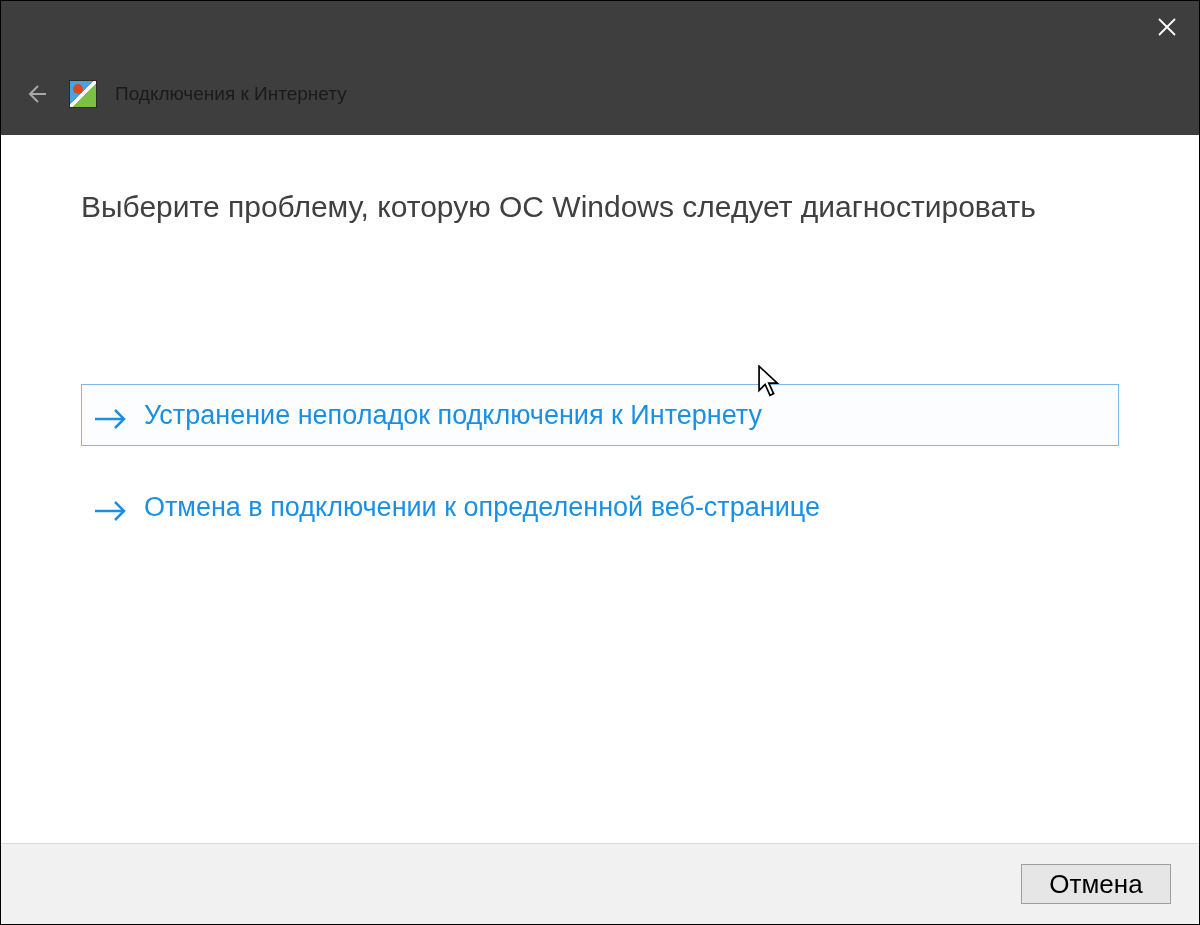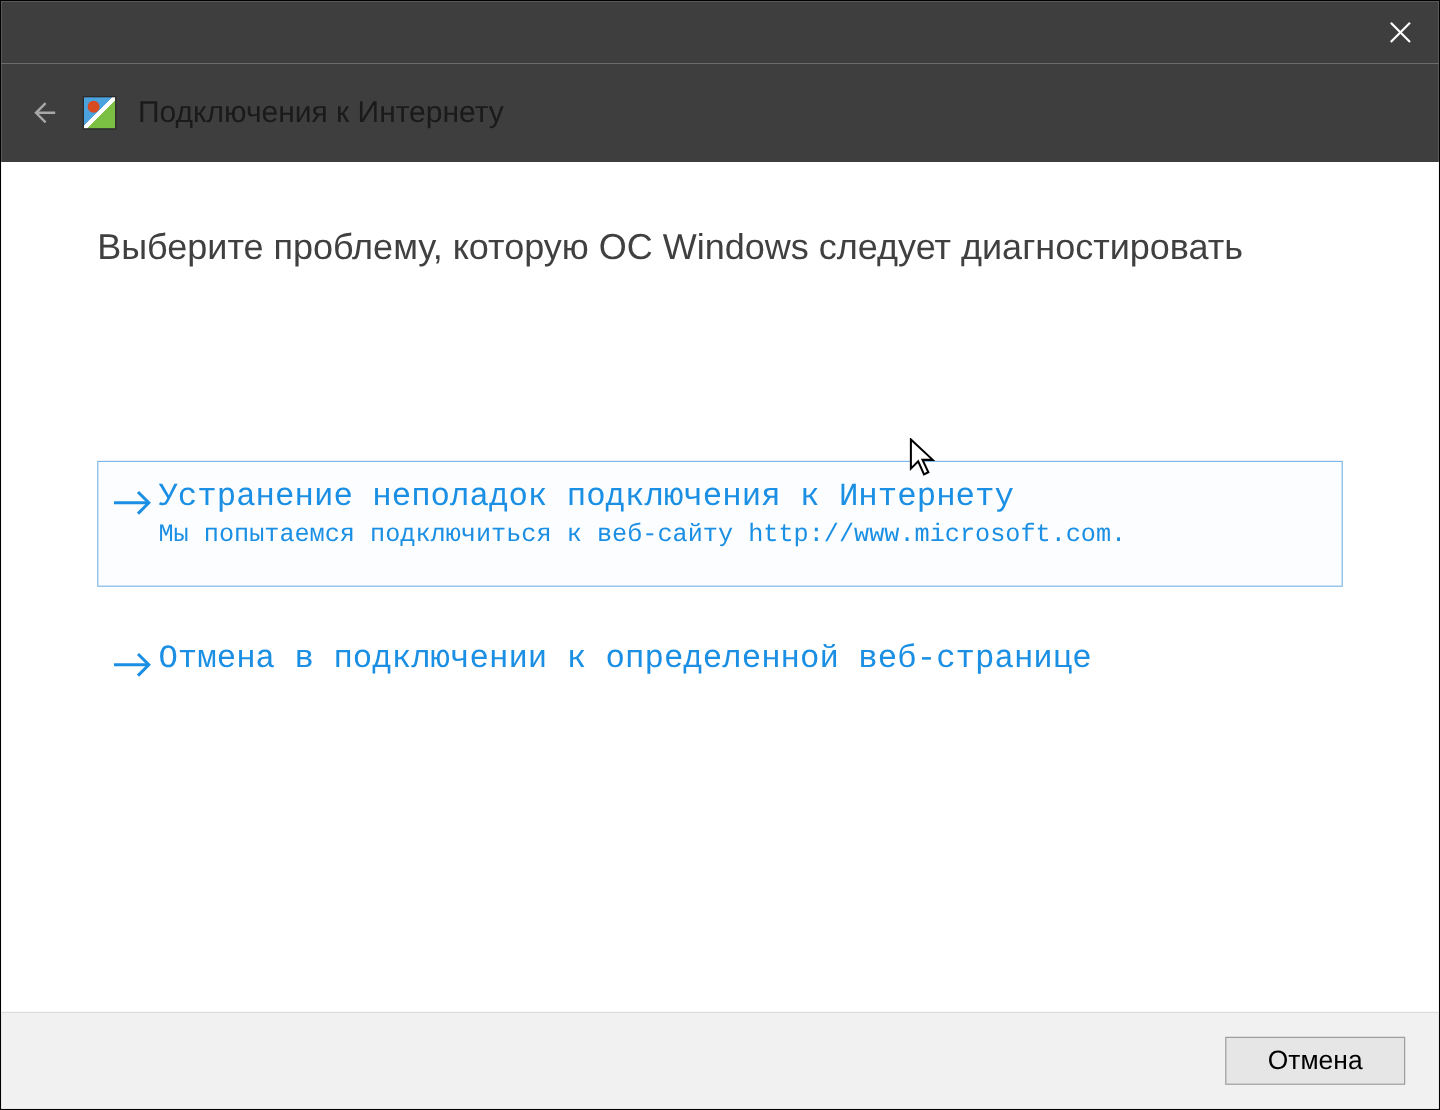--- a/index.html
+++ b/index.html
@@ -66,21 +66,21 @@
   .app-icon::after{
     content:"";
     position:absolute;
     left:3px; top:3px;
     width:10px; height:10px;
     border-radius:50%;
     background:#d84b20;
   }
   .header-title {
     color: #1a1a1a;
-    font-size: 25px;
+    font-size: 19px;
     font-weight: 400;
   }
   .content {
     flex: 1;
     background: #fff;
     padding: 55px 80px 0 80px;
     position: relative;
   }
   .heading {
     color: #404040;
@@ -90,27 +90,26 @@
   }
   .cursor {
     position: absolute;
     left: 755px;
     top: 230px;
     pointer-events: none;
   }
   .cursor svg { width: 28px; height: 34px; }
   .option {
     border: 1px solid transparent;
-    padding: 14px 14px 30px 10px;
+    padding: 14px 14px 8px 10px;
     display: flex;
     align-items: flex-start;
-    gap: 4px;
+    gap: 16px;
     cursor: pointer;
     margin-bottom: 30px;
-    font-family: Liberation Mono, monospace;
   }
   .option.hover {
     border: 1px solid #7fb8e8;
     background: #fbfdff;
   }
   .option-arrow {
     flex: 0 0 auto;
     width: 36px;
     height: 36px;
     display: flex;
@@ -140,21 +139,21 @@
     display: flex;
     align-items: center;
     justify-content: flex-end;
     padding-right: 28px;
   }
   .btn {
     min-width: 150px;
     height: 40px;
     background: #e6e6e6;
     border: 1px solid #9e9e9e;
-    font-size: 22px;
+    font-size: 26px;
     font-family: inherit;
     cursor: pointer;
     padding: 0 20px;
   }
 </style>
 </head>
 <body>
 
 <div class="window">
 
@@ -189,21 +188,20 @@
 
     <div class="option hover">
       <div class="option-arrow">
         <svg viewBox="0 0 34 24">
           <line x1="2" y1="12" x2="30" y2="12" stroke="currentColor" stroke-width="2.5"></line>
           <path d="M22 3 L31 12 L22 21" fill="none" stroke="currentColor" stroke-width="2.5"></path>
         </svg>
       </div>
       <div class="option-text">
         <div class="option-title">Устранение неполадок подключения к Интернету</div>
-        <div class="option-desc">Мы попытаемся подключиться к веб-сайту http://www.microsoft.com.</div>
       </div>
     </div>
 
     <div class="option">
       <div class="option-arrow">
         <svg viewBox="0 0 34 24">
           <line x1="2" y1="12" x2="30" y2="12" stroke="currentColor" stroke-width="2.5"></line>
           <path d="M22 3 L31 12 L22 21" fill="none" stroke="currentColor" stroke-width="2.5"></path>
         </svg>
       </div>

